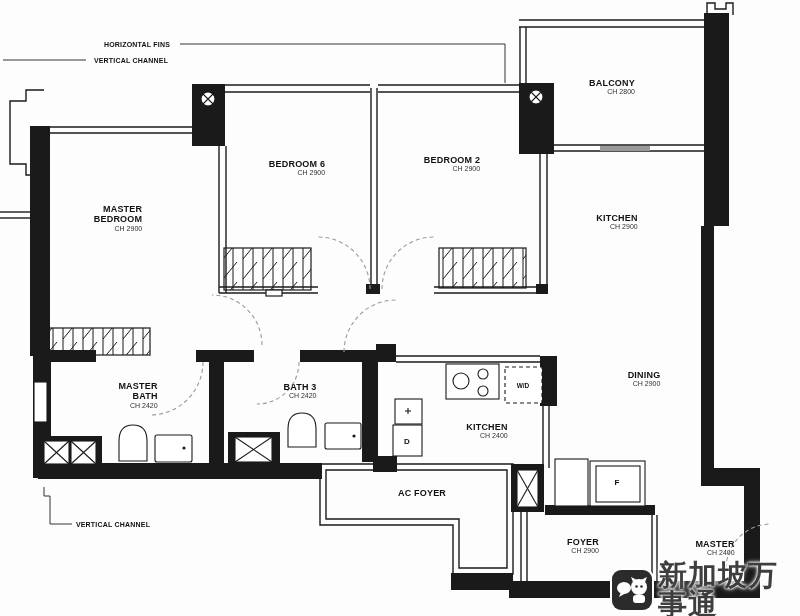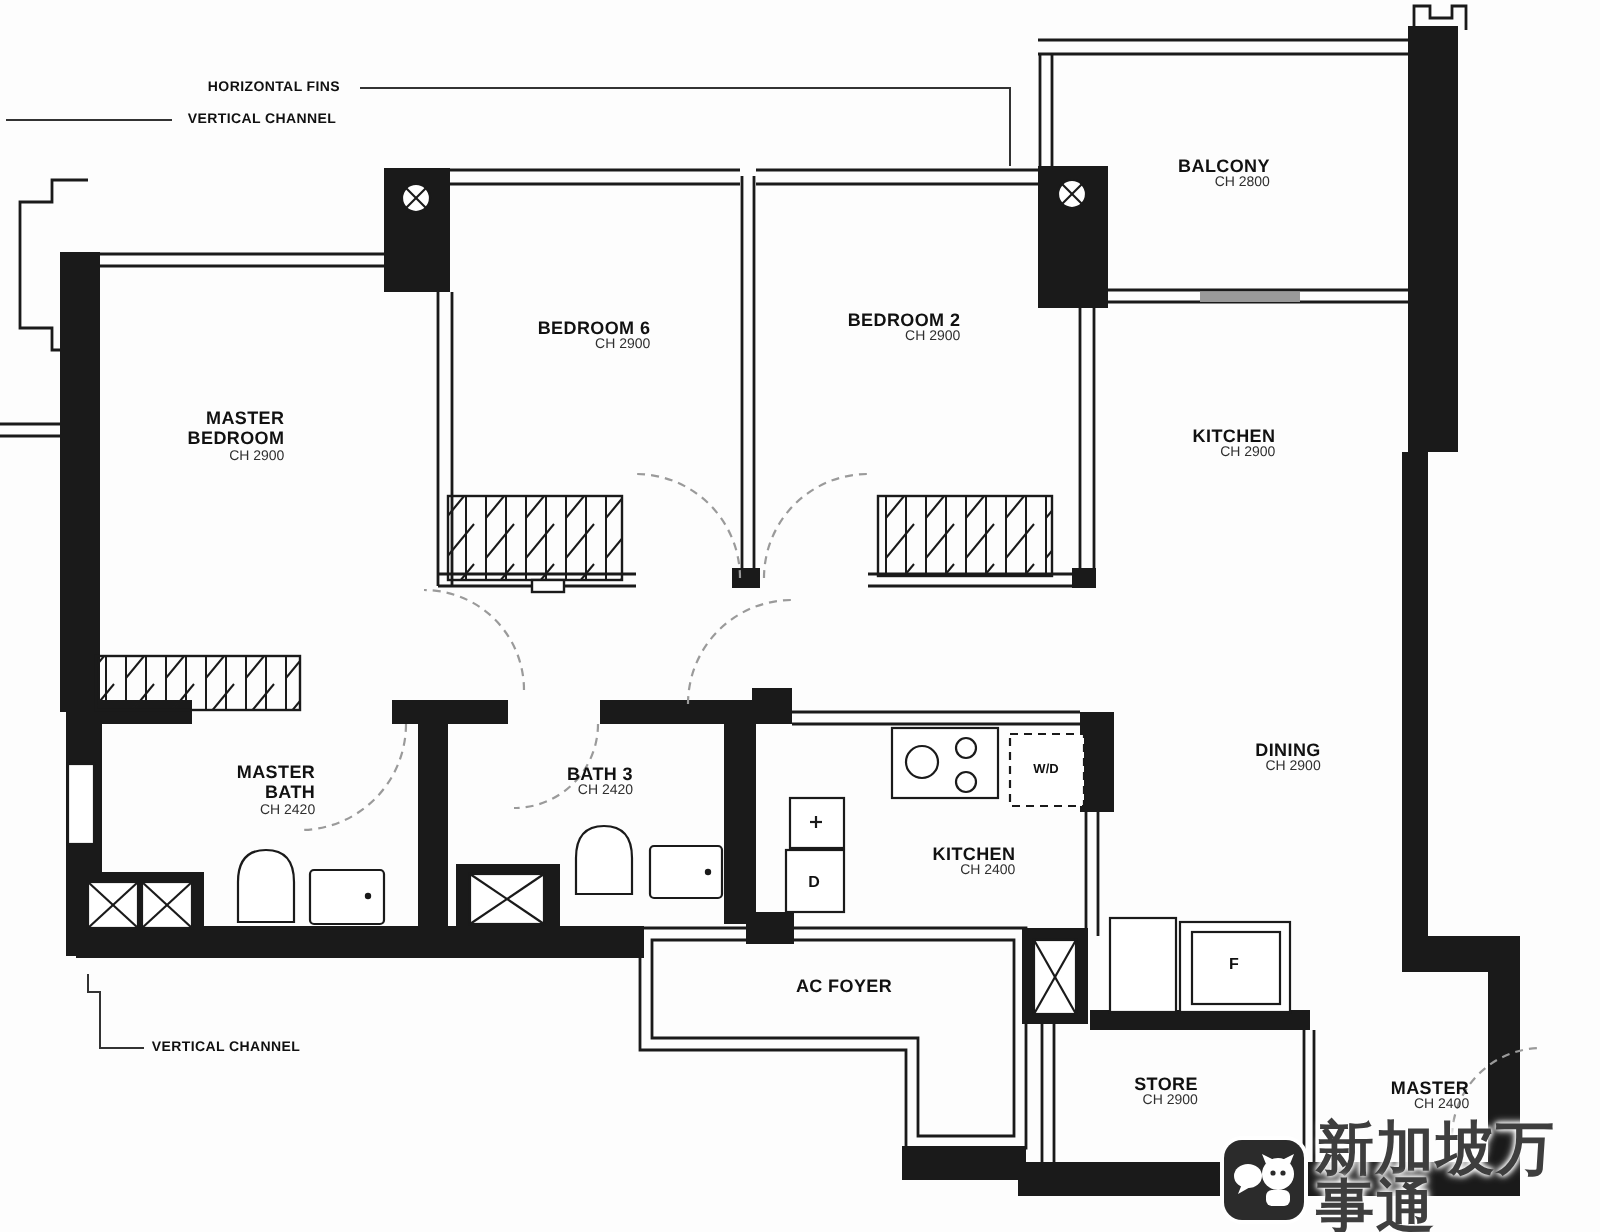--- a/index.html
+++ b/index.html
@@ -226,21 +226,21 @@
   <div class="room-ch">CH 2420</div>
 </div>
 <div class="room-label" style="left:487px;top:431px">
   <div class="room-name">KITCHEN</div>
   <div class="room-ch">CH 2400</div>
 </div>
 <div class="room-label" style="left:422px;top:493px">
   <div class="room-name">AC FOYER</div>
 </div>
 <div class="room-label" style="left:583px;top:546px">
-  <div class="room-name">STORE</div>
+  <div class="room-name">FOYER</div>
   <div class="room-ch">CH 2900</div>
 </div>
 <div class="room-label" style="left:715px;top:548px">
   <div class="room-name">MASTER</div>
   <div class="room-ch">CH 2400</div>
 </div>
 
 <div class="anno" style="left:137px;top:44px">HORIZONTAL FINS</div>
 <div class="anno" style="left:131px;top:60px">VERTICAL CHANNEL</div>
 <div class="anno" style="left:113px;top:524px">VERTICAL CHANNEL</div>

